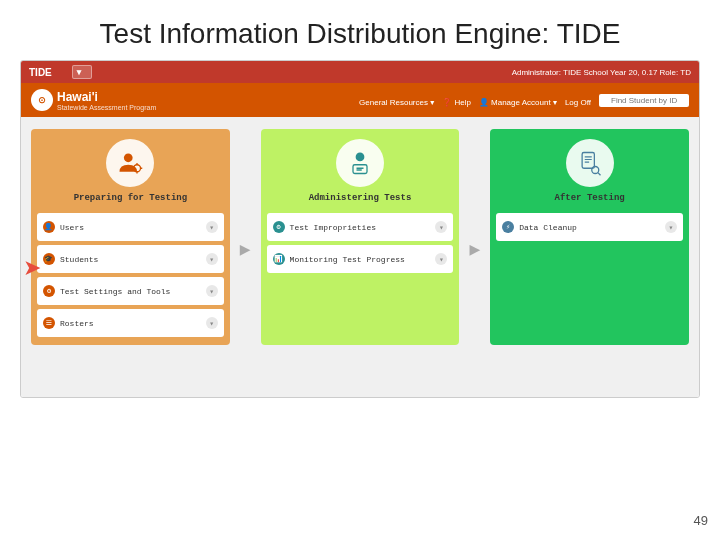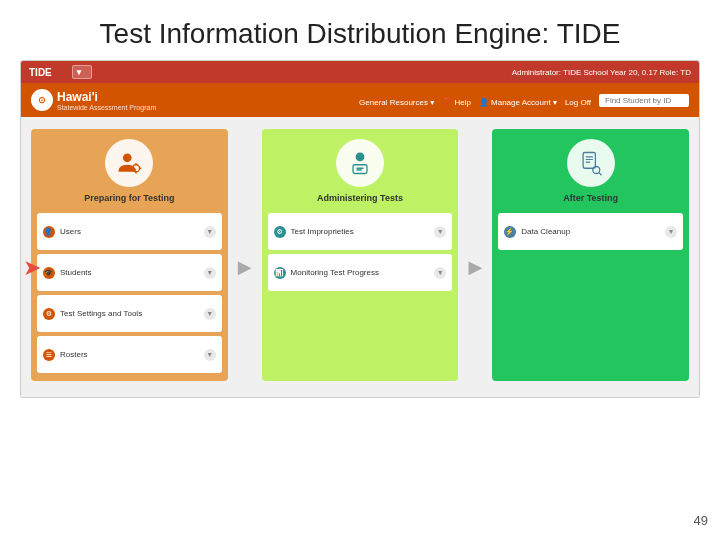--- a/index.html
+++ b/index.html
@@ -108,37 +108,38 @@
     .tide-nav-item {
       display: flex;
       align-items: center;
       gap: 2px;
       cursor: pointer;
     }
     .tide-search-box {
       background: white;
       border: none;
       border-radius: 2px;
-      padding: 2px 6px;
+      padding: 2px 12px;
       font-size: 8px;
       width: 90px;
     }
 
     
     .tide-main {
       background: #f0f0f0;
       padding: 12px 10px;
       min-height: 280px;
       position: relative;
     }
 
     
     .tide-columns {
       display: flex;
       gap: 10px;
+      font-family: Liberation Mono, monospace;
     }
 
     
     .tide-column {
       flex: 1;
       border-radius: 4px;
       overflow: hidden;
     }
     .tide-column.preparing {
       background: #e8a456;
@@ -192,21 +193,21 @@
     
     .col-menu {
       padding: 0 6px 8px;
       display: flex;
       flex-direction: column;
       gap: 4px;
     }
     .menu-item {
       background: white;
       border-radius: 3px;
-      height: 37px;
+      height: 28px;
       display: flex;
       align-items: center;
       padding: 0 6px;
       gap: 5px;
       cursor: pointer;
     }
     .menu-item-icon {
       width: 12px;
       height: 12px;
       background: #d35400;

